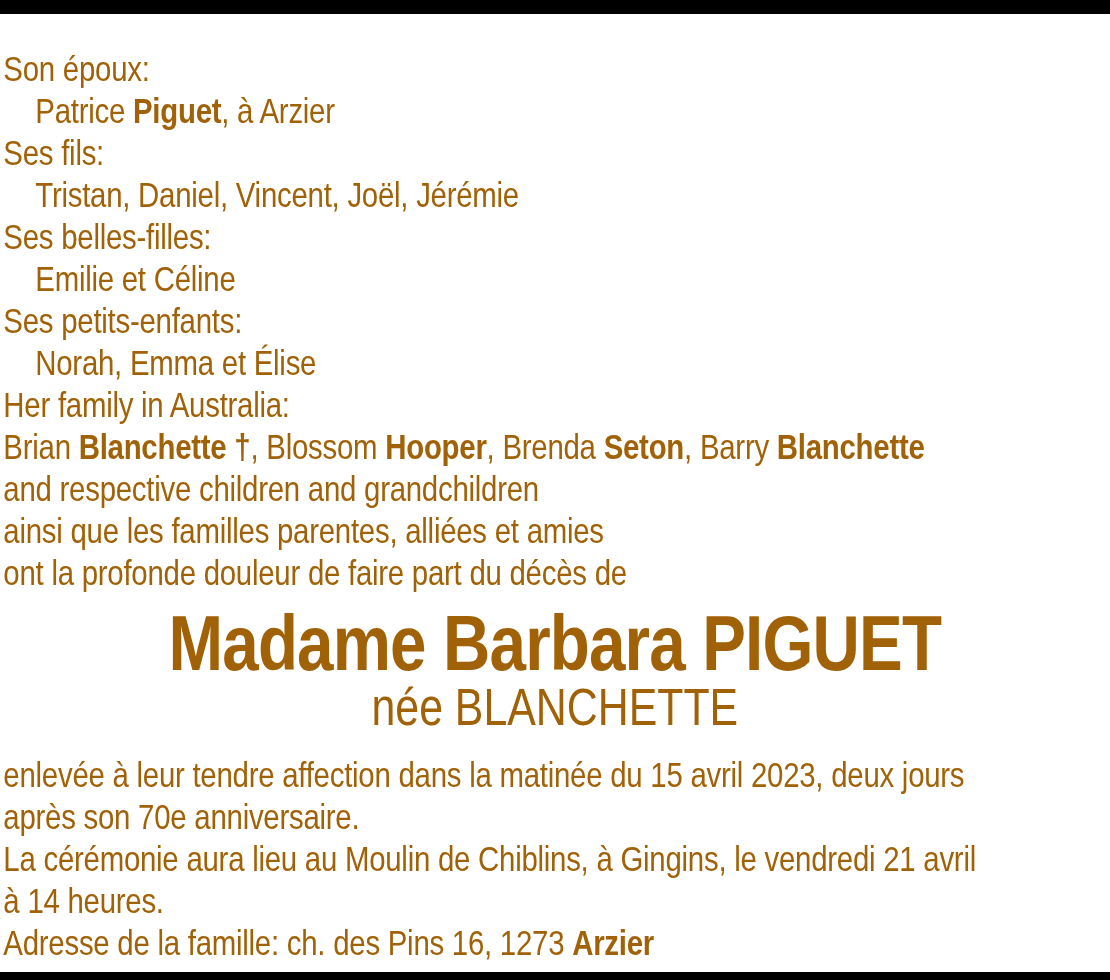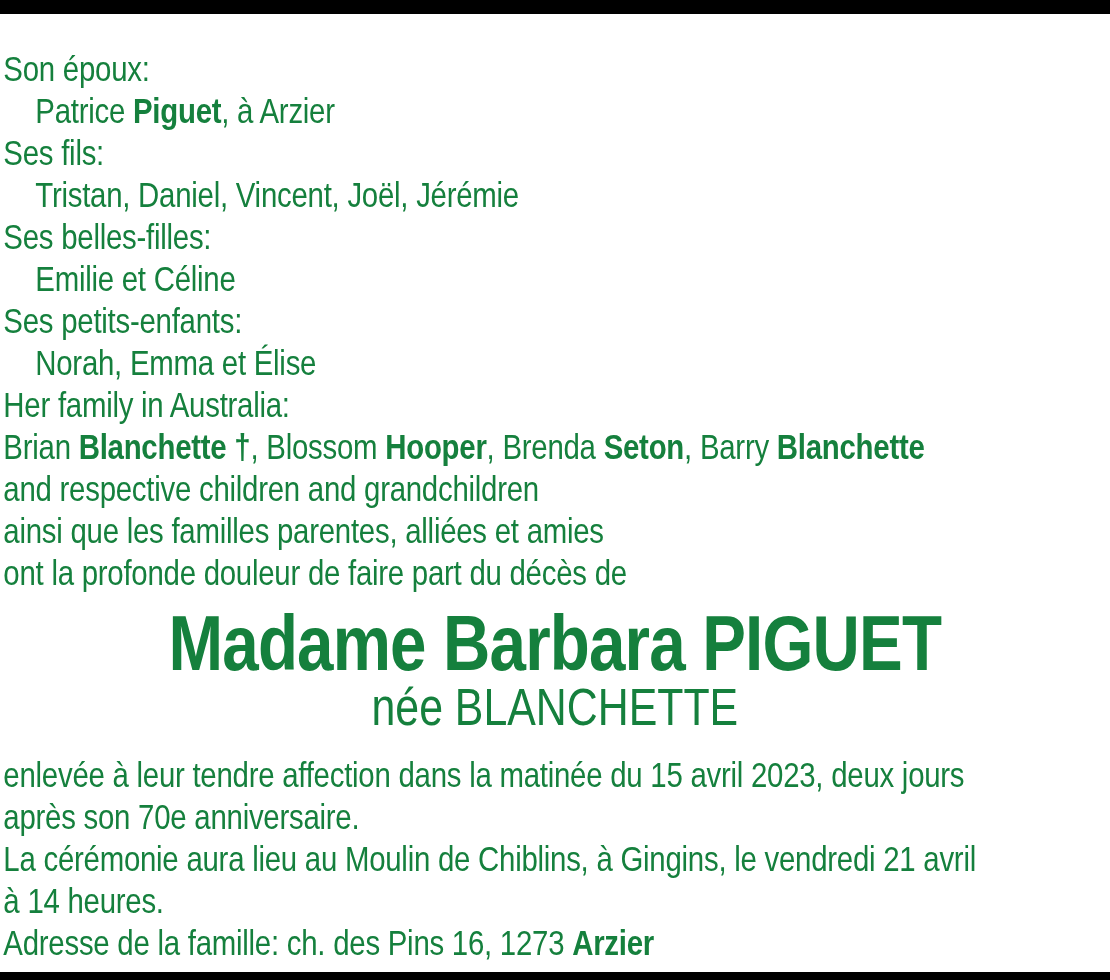--- a/index.html
+++ b/index.html
@@ -7,21 +7,21 @@
     padding: 0;
     background: #ffffff;
   }
   .page {
     position: relative;
     width: 1110px;
     height: 980px;
     background: #ffffff;
     overflow: hidden;
     font-family: "Liberation Sans", sans-serif;
-    color: #15803d;
+    color: #a16207;
   }
   .rule {
     position: absolute;
     left: 0;
     width: 1110px;
     background: #000000;
   }
   .rule-top { top: 0; height: 14px; }
   .rule-bottom { top: 972px; height: 8px; }
 

